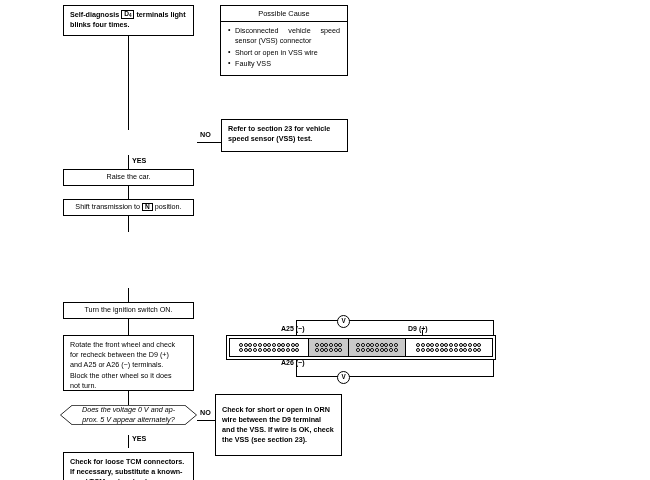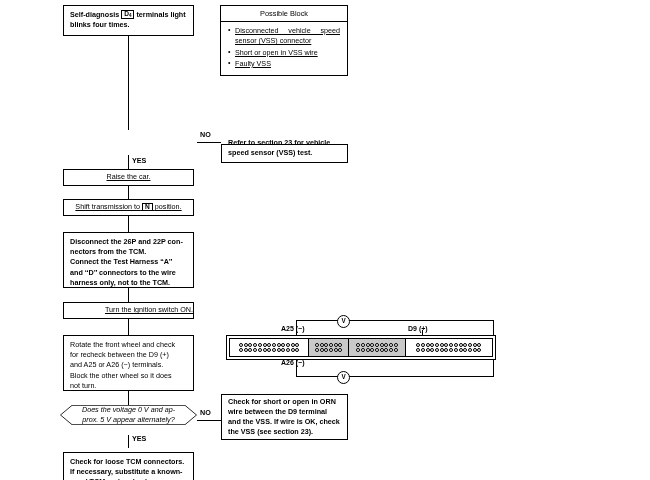--- a/index.html
+++ b/index.html
@@ -25,21 +25,20 @@
   }
   .box.bold{font-weight:bold;}
   .pad{padding:4px 6px;}
 
   
   .proc{
     display:flex;
     align-items:center;
     justify-content:center;
     text-align:center;
-    text-decoration:underline;
   }
 
   
   .decision{
     position:absolute;
     box-sizing:border-box;
     font-size:7.2px;
     color:#000;
     display:flex;
     align-items:center;
@@ -97,21 +96,20 @@
     border-top:none;
     padding:4px 7px 5px 7px;
     font-size:7.2px;
     line-height:1.5;
   }
   .pc-body ul{margin:0;padding:0;list-style:none;}
   .pc-body li{
     position:relative;
     padding-left:7px;
     margin:0 0 0.5px 0;
-    text-decoration:underline;
   }
   .pc-body li:before{
     content:"\2022";
     position:absolute;
     left:0;top:-0.5px;
     font-size:7px;
   }
   .just{text-align:justify;}
 
   
@@ -168,36 +166,36 @@
 
 <div id="page">
 
   <div class="box bold pad" style="left:63px;top:5px;width:131px;height:31px;">
     <span>Self-diagnosis</span>
     <span class="keybox">D<sub>4</sub></span>
     <span>terminals light blinks four times.</span>
   </div>
 
   <div style="position:absolute;left:220px;top:5px;width:128px;">
-    <div class="pc-title">Possible Block</div>
+    <div class="pc-title">Possible Cause</div>
     <div class="pc-body">
       <ul>
         <li class="just">Disconnected vehicle speed sensor (VSS) connector</li>
         <li>Short or open in VSS wire</li>
         <li>Faulty VSS</li>
       </ul>
     </div>
   </div>
 
   <div class="vline" style="left:128px;top:36px;height:94px;"></div>
 
 
   <div class="hline" style="left:197px;top:142px;width:24px;"></div>
   <div class="lbl" style="left:200px;top:130px;">NO</div>
-  <div class="box bold pad" style="left:221px;top:144px;width:127px;height:19px;display:flex;align-items:flex-end;">
+  <div class="box bold pad" style="left:221px;top:119px;width:127px;height:33px;display:flex;align-items:flex-start;">
     <span>Refer to section 23 for vehicle speed sensor (VSS) test.</span>
   </div>
 
   <div class="vline" style="left:128px;top:155px;height:14px;"></div>
   <div class="lbl" style="left:132px;top:156px;">YES</div>
 
   <div class="box proc" style="left:63px;top:169px;width:131px;height:17px;">
     <span>Raise the car.</span>
   </div>
 
@@ -206,31 +204,24 @@
   <div class="box proc" style="left:63px;top:199px;width:131px;height:17px;">
     <span>
       <span>Shift transmission to</span>
       <span class="keybox">N</span>
       <span>position.</span>
     </span>
   </div>
 
   <div class="vline" style="left:128px;top:216px;height:16px;"></div>
 
-  <div class="box bold pad" style="left:63px;top:232px;width:131px;height:56px;">
-    <div>Disconnect the 26P and 22P con-</div>
-    <div>nectors from the TCM.</div>
-    <div>Connect the Test Harness ‘‘A’’</div>
-    <div>and ‘‘D’’ connectors to the wire</div>
-    <div>harness only, not to the TCM.</div>
-  </div>
 
   <div class="vline" style="left:128px;top:288px;height:14px;"></div>
 
-  <div class="box proc" style="left:63px;top:302px;width:131px;height:17px;justify-content:flex-end;">
+  <div class="box proc" style="left:63px;top:302px;width:131px;height:17px;">
     <span>Turn the ignition switch ON.</span>
   </div>
 
   <div class="vline" style="left:128px;top:319px;height:16px;"></div>
 
   <div class="box pad" style="left:63px;top:335px;width:131px;height:56px;">
     <div>Rotate the front wheel and check</div>
     <div>for recheck between the D9 (+)</div>
     <div>and A25 or A26 (−) terminals.</div>
     <div>Block the other wheel so it does</div>
@@ -375,21 +366,21 @@
       <polygon points="0.5,15 12,0.5 125,0.5 136.5,15 125,29.5 12,29.5" fill="#ffffff" stroke="#000000" stroke-width="1"></polygon>
     </svg>
     <span class="hextxt">
       <span>Does the voltage 0 V and ap-</span><br>
       <span>prox. 5 V appear alternately?</span>
     </span>
   </div>
 
   <div class="hline" style="left:197px;top:420px;width:24px;"></div>
   <div class="lbl" style="left:200px;top:408px;">NO</div>
-  <div class="box bold pad" style="left:221px;top:394px;width:127px;height:46px;display:flex;align-items:center;">
+  <div class="box bold pad" style="left:215px;top:394px;width:127px;height:62px;display:flex;align-items:center;">
     <span>Check for short or open in ORN wire between the D9 terminal and the VSS. If wire is OK, check the VSS (see section 23).</span>
   </div>
 
   <div class="vline" style="left:128px;top:435px;height:13px;"></div>
   <div class="lbl" style="left:132px;top:434px;">YES</div>
 
   <div class="box bold pad" style="left:63px;top:452px;width:131px;height:30px;">
     <div>Check for loose TCM connectors.</div>
     <div>If necessary, substitute a known-</div>
     <div>good TCM and recheck.</div>

